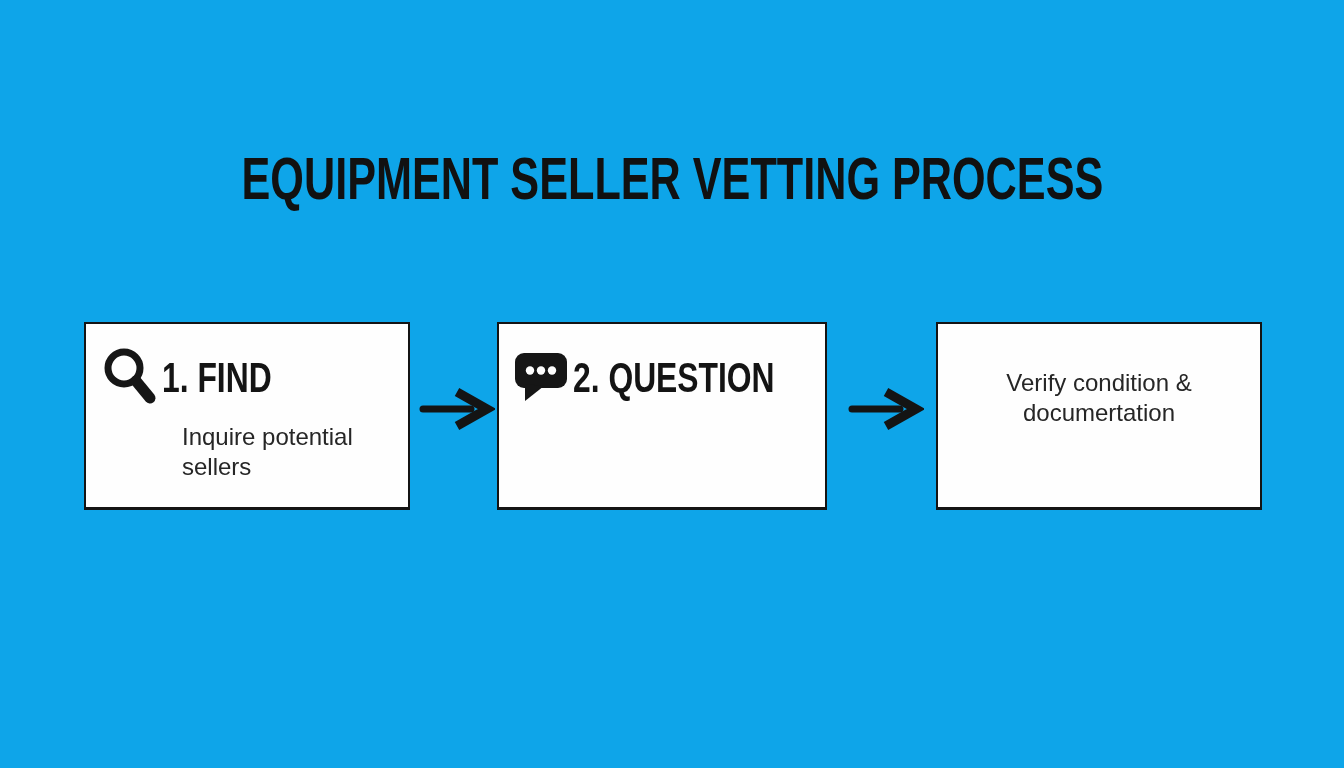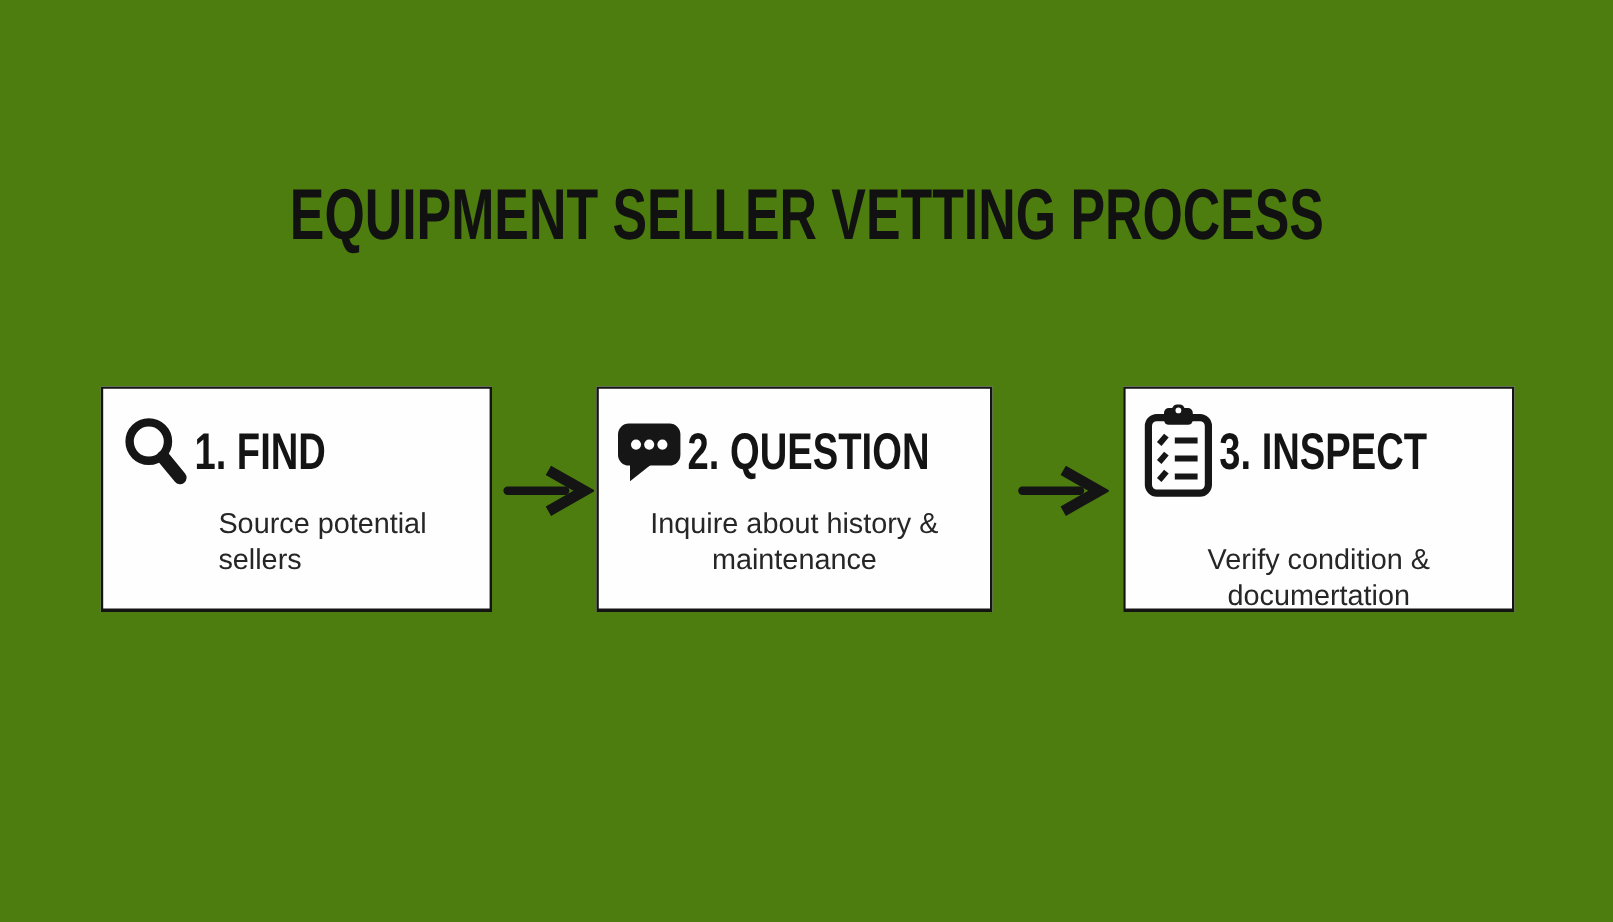--- a/index.html
+++ b/index.html
@@ -1,19 +1,19 @@
 <!DOCTYPE html>
 <html><head>
 <meta charset="utf-8">
 <style>
   * { margin:0; padding:0; box-sizing:border-box; }
   html,body { width:1344px; height:768px; }
   .canvas {
     position:relative; width:1344px; height:768px;
-    background:#4d7c0f; overflow:hidden;
+    background:#0ea5e9; overflow:hidden;
     font-family:"Liberation Sans", sans-serif; color:#161616;
   }
   
   .title-wrap { position:absolute; top:144px; left:0; width:1344px; text-align:center; }
   .page-title {
     display:inline-block; white-space:nowrap;
     font-family:"Liberation Sans", sans-serif;
     font-weight:700; font-size:60px; letter-spacing:0px; color:#111;
     transform:scaleX(0.72); transform-origin:center;
   }
@@ -63,63 +63,45 @@
   <section class="step-box box-1">
     <div class="step-header">
       <span class="icon">
         <svg width="58" height="62" viewBox="0 0 58 62">
           <circle cx="24" cy="22" r="16" fill="none" stroke="#161616" stroke-width="7"></circle>
           <line x1="36" y1="35" x2="50" y2="52" stroke="#161616" stroke-width="11" stroke-linecap="round"></line>
         </svg>
       </span>
       <span class="step-heading">1. FIND</span>
     </div>
-    <p class="desc desc-left">Source potential sellers</p>
+    <p class="desc desc-left">Inquire potential sellers</p>
   </section>
 
   <svg class="flow-arrow arrow-1" viewBox="0 0 76 42">
     <line x1="4" y1="21" x2="52" y2="21" stroke="#141414" stroke-width="7" stroke-linecap="round"></line>
     <polyline points="38,4 68,21 38,38" fill="none" stroke="#141414" stroke-width="9" stroke-linejoin="miter" stroke-linecap="butt"></polyline>
   </svg>
 
   <section class="step-box box-2">
     <div class="step-header">
       <span class="icon">
         <svg width="56" height="54" viewBox="0 0 56 54">
           <rect x="2" y="3" width="52" height="35" rx="9" fill="#161616"></rect>
           <path d="M12 34 L12 51 L31 36 Z" fill="#161616"></path>
           <circle cx="17" cy="20.5" r="4.2" fill="#fefefe"></circle>
           <circle cx="28" cy="20.5" r="4.2" fill="#fefefe"></circle>
           <circle cx="39" cy="20.5" r="4.2" fill="#fefefe"></circle>
         </svg>
       </span>
       <span class="step-heading">2. QUESTION</span>
     </div>
-    <p class="desc desc-center">Inquire about history &amp; maintenance</p>
   </section>
 
   <svg class="flow-arrow arrow-2" viewBox="0 0 76 42">
     <line x1="4" y1="21" x2="52" y2="21" stroke="#141414" stroke-width="7" stroke-linecap="round"></line>
     <polyline points="38,4 68,21 38,38" fill="none" stroke="#141414" stroke-width="9" stroke-linejoin="miter" stroke-linecap="butt"></polyline>
   </svg>
 
   <section class="step-box box-3">
-    <div class="step-header">
-      <span class="icon">
-        <svg width="60" height="80" viewBox="0 0 60 80">
-          <rect x="5" y="11" width="50" height="63" rx="7" fill="none" stroke="#161616" stroke-width="6"></rect>
-          <rect x="18" y="3" width="24" height="14" rx="4" fill="#161616"></rect>
-          <circle cx="30" cy="5" r="5.5" fill="#161616"></circle>
-          <circle cx="30" cy="5" r="2.4" fill="#fefefe"></circle>
-          <line x1="14" y1="33" x2="20" y2="26" stroke="#161616" stroke-width="5"></line>
-          <line x1="27" y1="30" x2="46" y2="30" stroke="#161616" stroke-width="5"></line>
-          <line x1="14" y1="48" x2="20" y2="41" stroke="#161616" stroke-width="5"></line>
-          <line x1="27" y1="45" x2="46" y2="45" stroke="#161616" stroke-width="5"></line>
-          <line x1="14" y1="63" x2="20" y2="56" stroke="#161616" stroke-width="5"></line>
-          <line x1="27" y1="60" x2="46" y2="60" stroke="#161616" stroke-width="5"></line>
-        </svg>
-      </span>
-      <span class="step-heading">3. INSPECT</span>
-    </div>
     <p class="desc desc-center">Verify condition &amp; documertation</p>
   </section>
 
 </div>
 
 </body></html>

